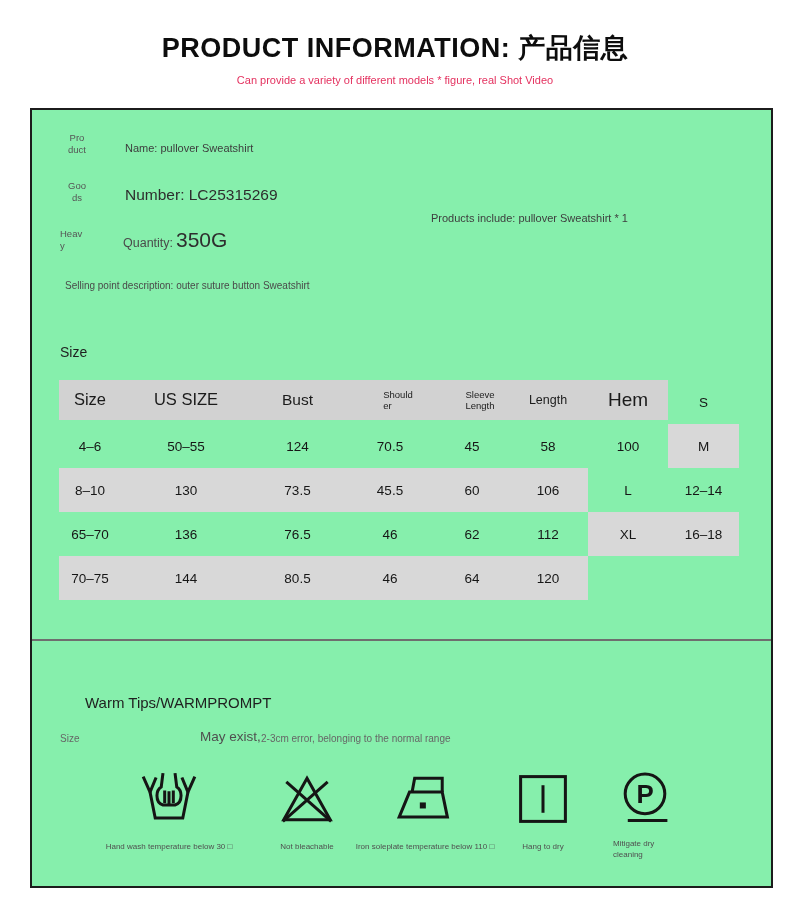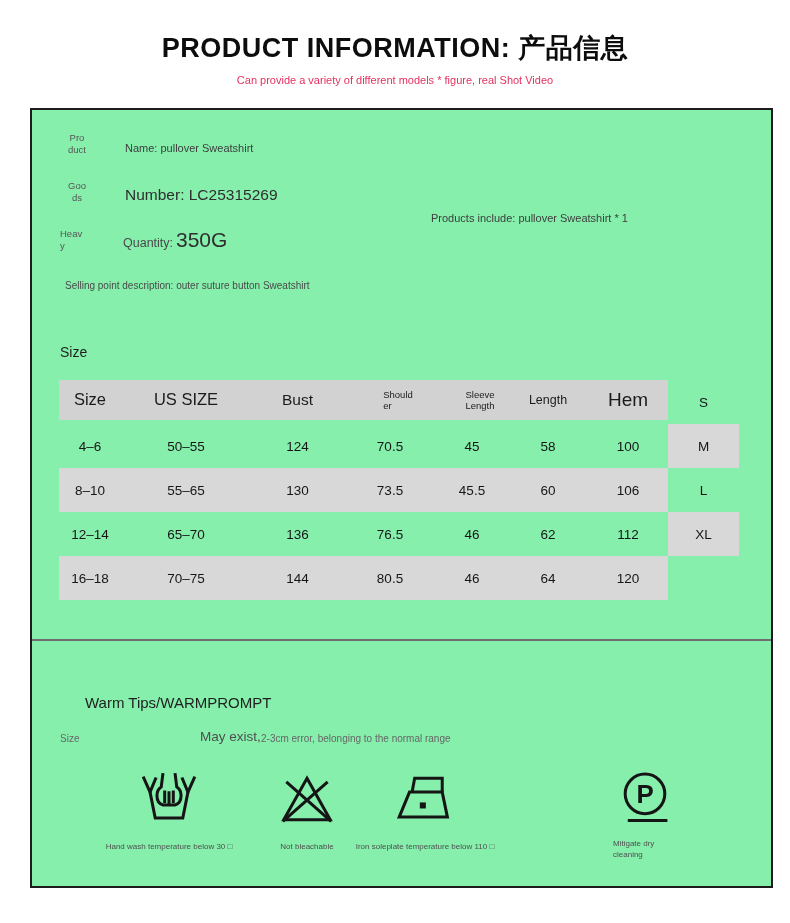--- a/index.html
+++ b/index.html
@@ -121,21 +121,20 @@
       <div class="cell">4–6</div>
       <div class="cell">50–55</div>
       <div class="cell">124</div>
       <div class="cell">70.5</div>
       <div class="cell">45</div>
       <div class="cell">58</div>
       <div class="cell">100</div>
 
       <div class="cell row-alt">M</div>
       <div class="cell row-alt">8–10</div>
-      <div class="cell row-alt">55–65</div>
       <div class="cell row-alt">130</div>
       <div class="cell row-alt">73.5</div>
       <div class="cell row-alt">45.5</div>
       <div class="cell row-alt">60</div>
       <div class="cell row-alt">106</div>
 
       <div class="cell">L</div>
       <div class="cell">12–14</div>
       <div class="cell">65–70</div>
       <div class="cell">136</div>
@@ -183,20 +182,27 @@
 
     <div class="care-item" style="left:318px; top:658px;">
       <svg width="62" height="62" viewBox="0 0 72 72">
         <path class="ic" d="M6 57 L18 28 L56 28 L62 57 Z"></path>
         <path class="ic" d="M21 28 L24 12 L56 12 L56 28"></path>
         <rect class="ic-fill" x="30" y="40" width="7" height="7"></rect>
       </svg>
       <div class="care-label">Iron soleplate temperature below 110 □</div>
     </div>
 
+    <div class="care-item" style="left:436px; top:658px;">
+      <svg width="62" height="62" viewBox="0 0 72 72">
+        <rect class="ic" x="10" y="10" width="52" height="52"></rect>
+        <path class="ic" d="M36 20 L36 52"></path>
+      </svg>
+      <div class="care-label">Hang to dry</div>
+    </div>
 
     <div class="care-item" style="left:538px; top:658px;">
       <svg width="62" height="62" viewBox="0 0 72 72">
         <circle class="ic" cx="36" cy="30" r="23"></circle>
         <text class="p-letter" x="36" y="41" text-anchor="middle">P</text>
         <path class="ic" d="M16 61 L62 61"></path>
       </svg>
       <div class="care-label wrap">Mitigate dry
 cleaning</div>
     </div>

